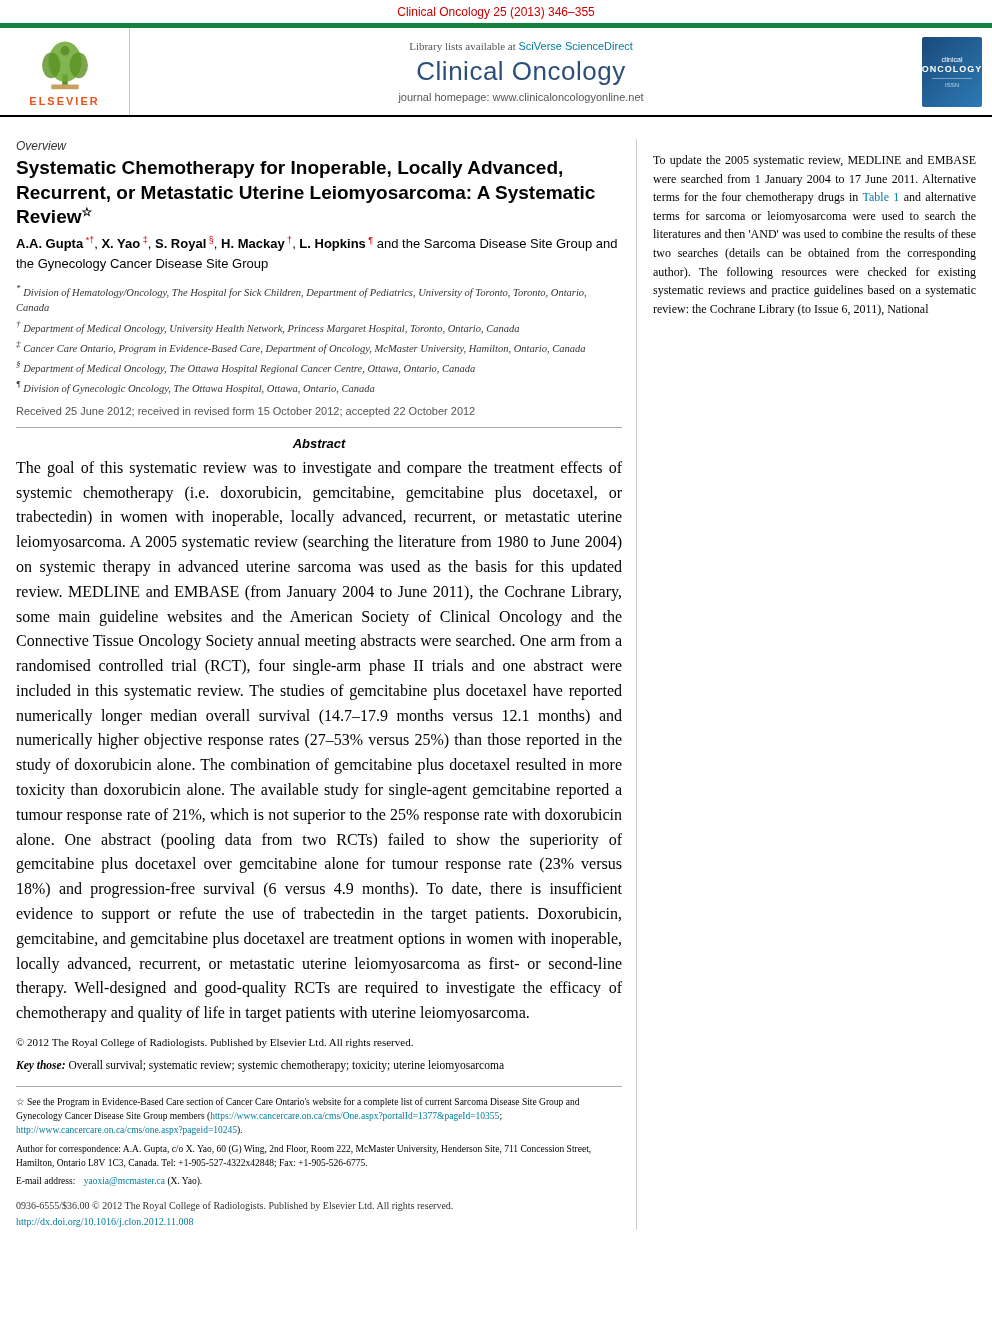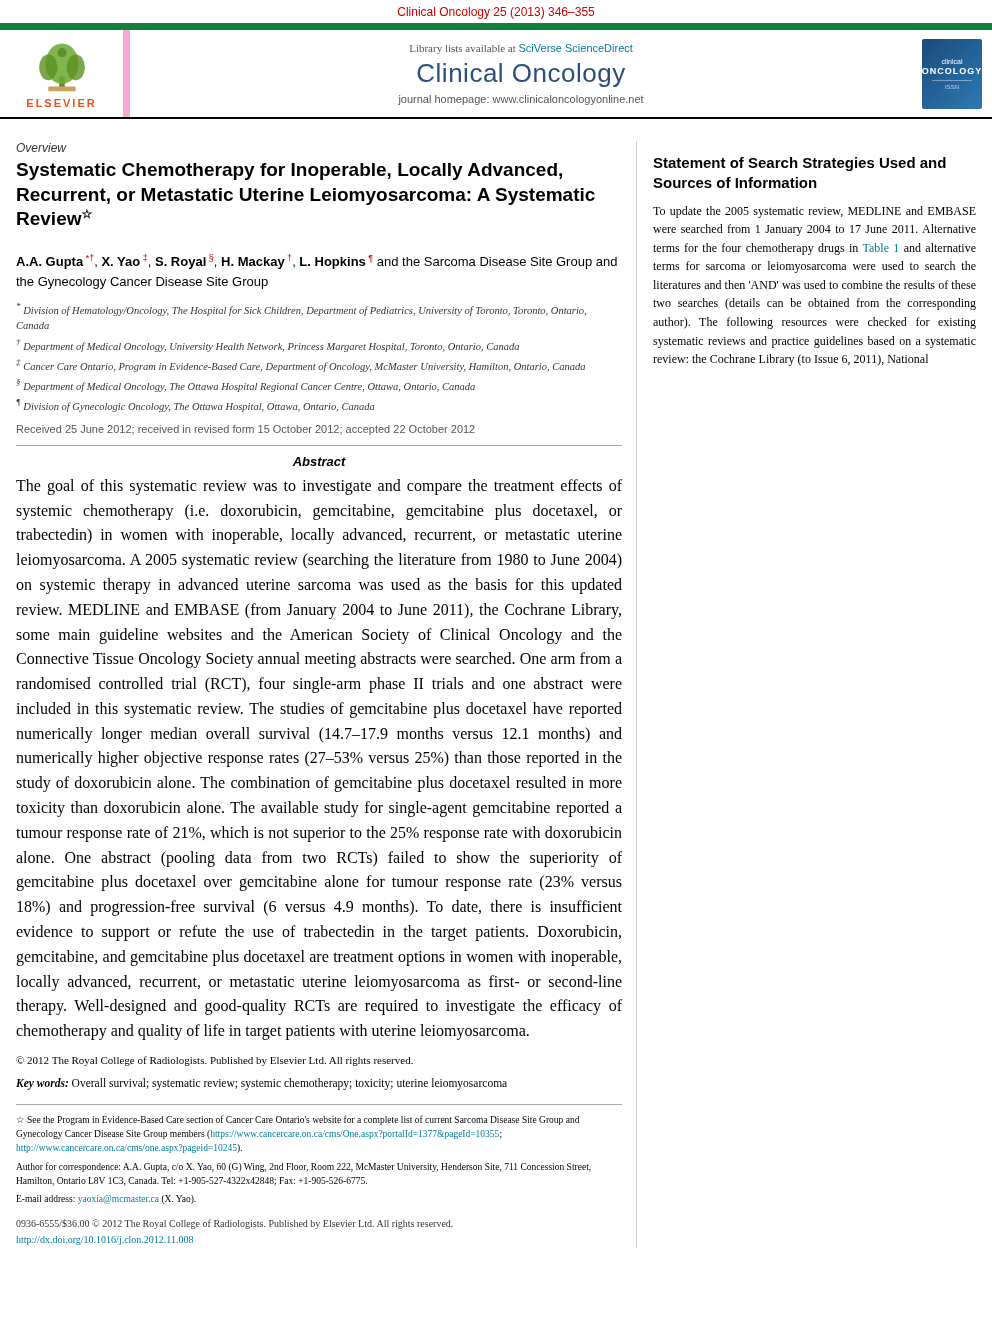--- a/index.html
+++ b/index.html
@@ -13,21 +13,21 @@
     }
     .journal-header {
       display: flex;
       align-items: stretch;
       border-bottom: 2px solid #000;
       padding: 0;
     }
     .journal-header-left {
       width: 130px;
       min-width: 130px;
-      border-right: 7px solid #f9a8d4;
+      border-right: 1px solid #f9a8d4;
       display: flex;
       align-items: center;
       justify-content: center;
       padding: 8px;
     }
     .elsevier-logo {
       font-size: 13px;
       font-weight: bold;
       color: #e6531e;
       font-family: Arial, sans-serif;
@@ -111,21 +111,21 @@
       color: #333;
       margin-bottom: 4px;
       font-style: italic;
     }
     .article-title {
       font-family: Arial, sans-serif;
       font-size: 19px;
       font-weight: bold;
       color: #000;
       line-height: 1.3;
-      margin-bottom: 20px;
+      margin-bottom: 4px;
     }
     .authors-line {
       font-size: 13px;
       margin-bottom: 8px;
       line-height: 1.5;
       font-family: Arial, sans-serif;
     }
     .author-name {
       font-weight: bold;
     }
@@ -218,21 +218,21 @@
     }
     .right-text {
       font-size: 12px;
       line-height: 1.55;
       text-align: justify;
     }
   </style>
 </head>
 <body>
 
-<div style="text-align:center; font-size:12px; color:#c00; padding:5px 0 4px 0; border-bottom:7px solid #15803d; font-family: Arial, sans-serif;">
+<div style="text-align:center; font-size:12px; color:#c00; padding:5px 0 4px 0; border-bottom:5px solid #15803d; font-family: Arial, sans-serif;">
   <span>Clinical Oncology 25 (2013) 346–355</span>
 </div>
 
 <div class="journal-header">
 
   <div class="journal-header-left">
     <div class="elsevier-logo">
 
       <svg class="logo-tree" viewBox="0 0 70 60" xmlns="http://www.w3.org/2000/svg">
 
@@ -316,46 +316,45 @@
 
     <div class="received-line">Received 25 June 2012; received in revised form 15 October 2012; accepted 22 October 2012</div>
 
     <hr class="divider">
 
     <div class="abstract-section">
       <div class="abstract-title">Abstract</div>
       <div class="abstract-text">The goal of this systematic review was to investigate and compare the treatment effects of systemic chemotherapy (i.e. doxorubicin, gemcitabine, gemcitabine plus docetaxel, or trabectedin) in women with inoperable, locally advanced, recurrent, or metastatic uterine leiomyosarcoma. A 2005 systematic review (searching the literature from 1980 to June 2004) on systemic therapy in advanced uterine sarcoma was used as the basis for this updated review. MEDLINE and EMBASE (from January 2004 to June 2011), the Cochrane Library, some main guideline websites and the American Society of Clinical Oncology and the Connective Tissue Oncology Society annual meeting abstracts were searched. One arm from a randomised controlled trial (RCT), four single-arm phase II trials and one abstract were included in this systematic review. The studies of gemcitabine plus docetaxel have reported numerically longer median overall survival (14.7–17.9 months versus 12.1 months) and numerically higher objective response rates (27–53% versus 25%) than those reported in the study of doxorubicin alone. The combination of gemcitabine plus docetaxel resulted in more toxicity than doxorubicin alone. The available study for single-agent gemcitabine reported a tumour response rate of 21%, which is not superior to the 25% response rate with doxorubicin alone. One abstract (pooling data from two RCTs) failed to show the superiority of gemcitabine plus docetaxel over gemcitabine alone for tumour response rate (23% versus 18%) and progression-free survival (6 versus 4.9 months). To date, there is insufficient evidence to support or refute the use of trabectedin in the target patients. Doxorubicin, gemcitabine, and gemcitabine plus docetaxel are treatment options in women with inoperable, locally advanced, recurrent, or metastatic uterine leiomyosarcoma as first- or second-line therapy. Well-designed and good-quality RCTs are required to investigate the efficacy of chemotherapy and quality of life in target patients with uterine leiomyosarcoma.</div>
       <div class="copyright-line">© 2012 The Royal College of Radiologists. Published by Elsevier Ltd. All rights reserved.</div>
       <div class="keywords-line">
-        <span class="keywords-label">Key words:</span>
+        <span class="keywords-label">Key those:</span>
         <span>Overall survival; systematic review; systemic chemotherapy; toxicity; uterine leiomyosarcoma</span>
       </div>
     </div>
 
     <hr class="divider">
 
     <div class="footnote-section" style="border-top: none; margin-top:4px; padding-top:0;">
       <div class="footnote-text">
         ☆ See the Program in Evidence-Based Care section of Cancer Care Ontario's website for a complete list of current Sarcoma Disease Site Group and Gynecology Cancer Disease Site Group members (<span class="link-text">https://www.cancercare.on.ca/cms/One.aspx?portalId=1377&amp;pageId=10355</span>; <span class="link-text">http://www.cancercare.on.ca/cms/one.aspx?pageid=10245</span>).
       </div>
       <div class="footnote-text">
         Author for correspondence: A.A. Gupta, c/o X. Yao, 60 (G) Wing, 2nd Floor, Room 222, McMaster University, Henderson Site, 711 Concession Street, Hamilton, Ontario L8V 1C3, Canada. Tel: +1-905-527-4322x42848; Fax: +1-905-526-6775.
       </div>
       <div class="footnote-text">
         <span>E-mail address:</span>
-        <span class="link-text" style="cursor:pointer;">yaoxia@mcmaster.ca</span>
+        <span class="link-text" style="cursor:pointer;margin-left:6px;">yaoxia@mcmaster.ca</span>
         <span>(X. Yao).</span>
       </div>
     </div>
 
     <div class="footer-info" style="margin-top:10px;">
       <div>0936-6555/$36.00 © 2012 The Royal College of Radiologists. Published by Elsevier Ltd. All rights reserved.</div>
       <div class="link-text" style="cursor:pointer;">http://dx.doi.org/10.1016/j.clon.2012.11.008</div>
     </div>
   </div>
 
   <div class="right-column" style="padding-top:12px; border-left: 1px solid #ccc; padding-left:16px; margin-top:12px;">
-    <div class="right-section-title">Statement of Search Strategies Used and Sources of Information</div>
     <div class="right-text">
       To update the 2005 systematic review, MEDLINE and EMBASE were searched from 1 January 2004 to 17 June 2011. Alternative terms for the four chemotherapy drugs in <span style="color:#007b9e; cursor:pointer;">Table 1</span> and alternative terms for sarcoma or leiomyosarcoma were used to search the literatures and then 'AND' was used to combine the results of these two searches (details can be obtained from the corresponding author). The following resources were checked for existing systematic reviews and practice guidelines based on a systematic review: the Cochrane Library (to Issue 6, 2011), National
     </div>
   </div>
 </div>
 
 </body></html>

